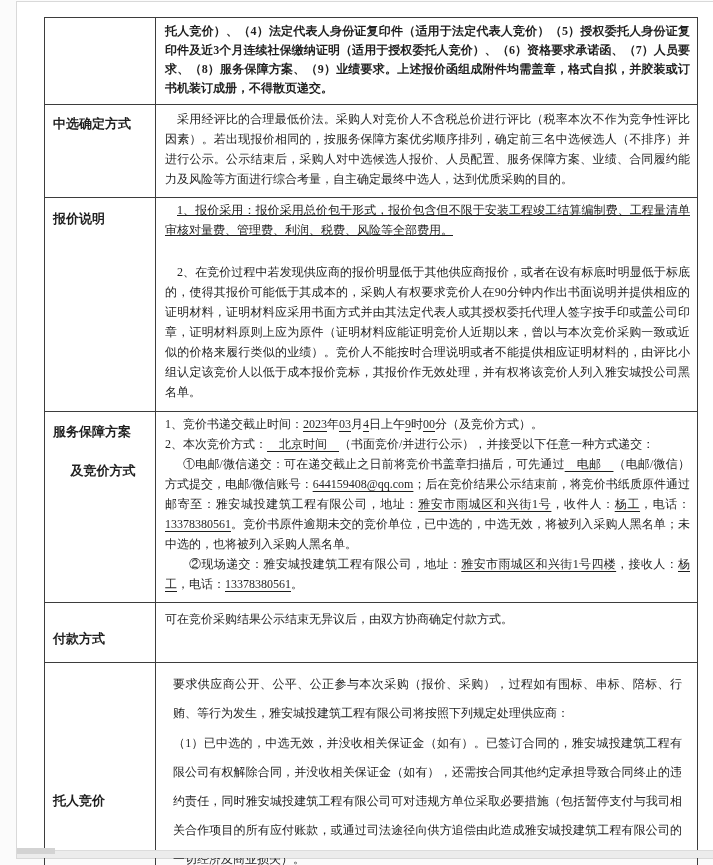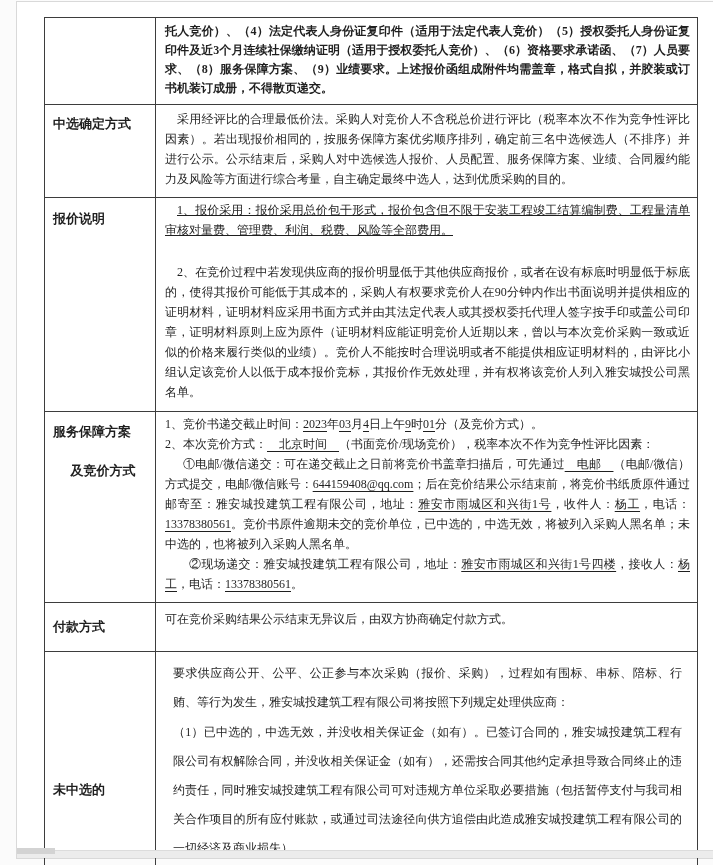--- a/index.html
+++ b/index.html
@@ -49,21 +49,21 @@
   .row-quotation td{height:197px;}
   .row-submission td{height:175px;}
   .row-payment td{height:39px;}
   .row-integrity td{height:270px;}
   .row-attachments .content{font-weight:bold;line-height:19px;padding-top:4px;}
   .row-selection .content{padding-top:4px;}
   .row-selection .label{padding-top:10px;}
   .row-quotation .label{padding-top:12px;}
   .row-submission .label .label-line + .label-line{margin-top:21px;text-align:center;}
   .row-submission .label{padding-top:11px;}
-  .row-payment .label{vertical-align:middle;padding-top:4px;}
+  .row-payment .label{vertical-align:middle;padding-top:16px;}
   .row-payment .content{padding-top:6px;}
   .row-integrity .label{vertical-align:middle;padding-top:0;}
   .row-integrity .content{line-height:29px;padding-top:6px;}
   .row-integrity p.para{margin:1px 8px;}
 </style>
 </head>
 <body style="--page-bg: #ffffff; --frame: #d9d9d9; --line: #3d3d3d; --ink: #1f1f1f;">
 
 <div class="scan-page">
   <table class="info-table">
@@ -90,37 +90,37 @@
             <p class="para" style="text-indent: 1em; text-decoration: underline;"><span>1、报价采用：报价采用总价包干形式，报价包含但不限于安装工程竣工结算编制费、工程量清单审核对量费、管理费、利润、税费、风险等全部费用。</span></p>
             <p class="para gap" style="text-indent: 1em;"><span>2、在竞价过程中若发现供应商的报价明显低于其他供应商报价，或者在设有标底时明显低于标底的，使得其报价可能低于其成本的，采购人有权要求竞价人在90分钟内作出书面说明并提供相应的证明材料，证明材料应采用书面方式并由其法定代表人或其授权委托代理人签字按手印或盖公司印章，证明材料原则上应为原件（证明材料应能证明竞价人近期以来，曾以与本次竞价采购一致或近似的价格来履行类似的业绩）。竞价人不能按时合理说明或者不能提供相应证明材料的，由评比小组认定该竞价人以低于成本报价竞标，其报价作无效处理，并有权将该竞价人列入雅安城投公司黑名单。</span></p>
           </td>
         </tr>
         <tr class="row-submission">
           <td class="label">
             <div class="label-line">服务保障方案</div>
             <div class="label-line">及竞价方式</div>
           </td>
           <td class="content">
-            <p class="para"><span>1、竞价书递交截止时间：</span><span class="u">2023</span><span>年</span><span class="u">03</span><span>月</span><span class="u">4</span><span>日上午</span><span class="u">9</span><span>时</span><span class="u">01</span><span>分（及竞价方式）。</span></p>
-            <p class="para"><span>2、本次竞价方式：</span><span class="u">　北京时间　</span><span>（书面竞价/现场竞价），税率本次不作为竞争性评比因素：</span></p>
+            <p class="para"><span>1、竞价书递交截止时间：</span><span class="u">2023</span><span>年</span><span class="u">03</span><span>月</span><span class="u">4</span><span>日上午</span><span class="u">9</span><span>时</span><span class="u">00</span><span>分（及竞价方式）。</span></p>
+            <p class="para"><span>2、本次竞价方式：</span><span class="u">　北京时间　</span><span>（书面竞价/并进行公示），并接受以下任意一种方式递交：</span></p>
             <p class="para" style="text-indent: 1.5em;"><span>①电邮/微信递交：可在递交截止之日前将竞价书盖章扫描后，可先通过</span><span class="u">　电邮　</span><span>（电邮/微信）方式提交，电邮/微信账号：</span><span class="u">644159408@qq.com</span><span>；后在竞价结果公示结束前，将竞价书纸质原件通过邮寄至：雅安城投建筑工程有限公司，地址：</span><span class="u">雅安市雨城区和兴街1号</span><span>，收件人：</span><span class="u">杨工</span><span>，电话：</span><span class="u">13378380561</span><span>。竞价书原件逾期未交的竞价单位，已中选的，中选无效，将被列入采购人黑名单；未中选的，也将被列入采购人黑名单。</span></p>
             <p class="para" style="text-indent: 2em;"><span>②现场递交：雅安城投建筑工程有限公司，地址：</span><span class="u">雅安市雨城区和兴街1号四楼</span><span>，接收人：</span><span class="u">杨工</span><span>，电话：</span><span class="u">13378380561</span><span>。</span></p>
           </td>
         </tr>
         <tr class="row-payment">
           <td class="label">
             <div class="label-line">付款方式</div>
           </td>
           <td class="content">
             <p class="para"><span>可在竞价采购结果公示结束无异议后，由双方协商确定付款方式。</span></p>
           </td>
         </tr>
         <tr class="row-integrity">
           <td class="label">
-            <div class="label-line">未中选的</div>
+            <div class="label-line">托人竞价</div>
           </td>
           <td class="content">
             <p class="para"><span>要求供应商公开、公平、公正参与本次采购（报价、采购），过程如有围标、串标、陪标、行贿、等行为发生，雅安城投建筑工程有限公司将按照下列规定处理供应商：</span></p>
             <p class="para"><span>（1）已中选的，中选无效，并没收相关保证金（如有）。已签订合同的，雅安城投建筑工程有限公司有权解除合同，并没收相关保证金（如有），还需按合同其他约定承担导致合同终止的违约责任，同时雅安城投建筑工程有限公司可对违规方单位采取必要措施（包括暂停支付与我司相关合作项目的所有应付账款，或通过司法途径向供方追偿由此造成雅安城投建筑工程有限公司的一切经济及商业损失）。</span></p>
             <p class="para"></p>
           </td>
         </tr>
       </tbody>
   </table>
   <div class="bottom-edge">

